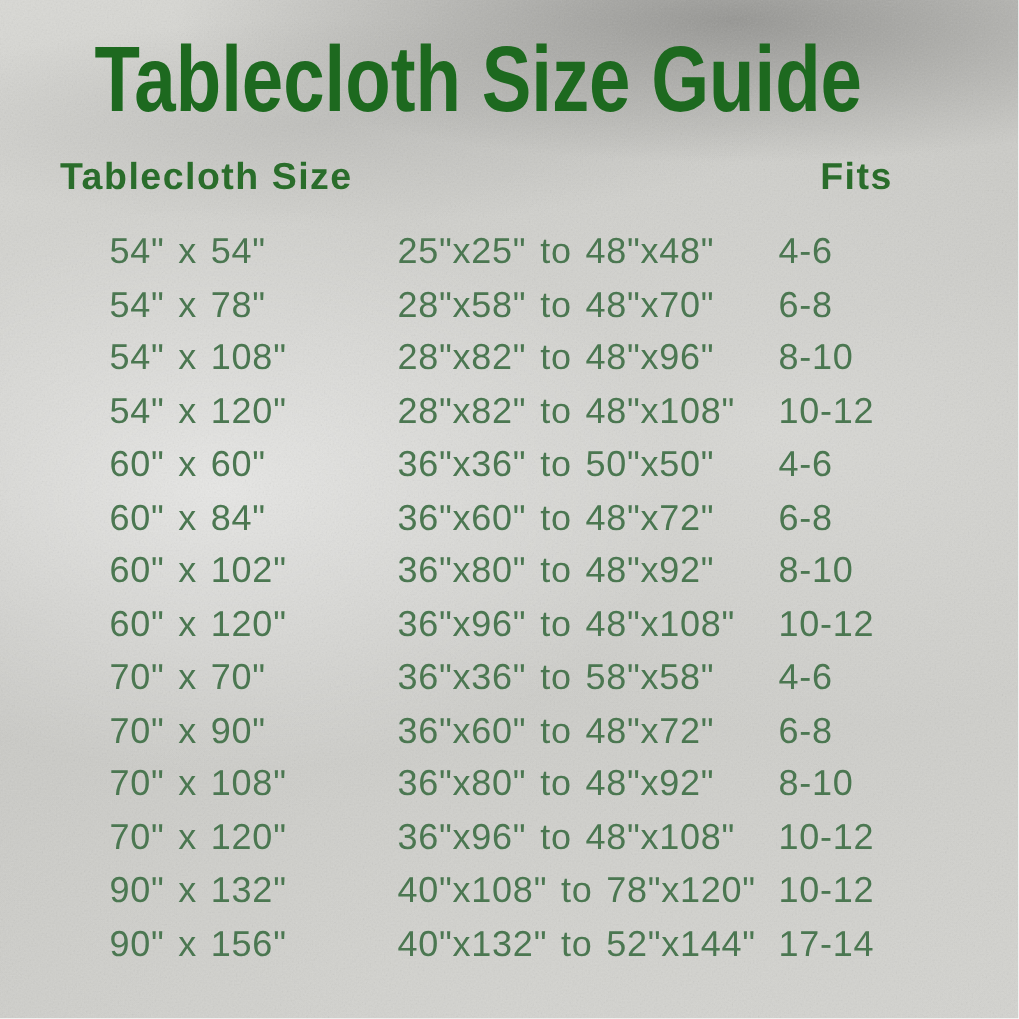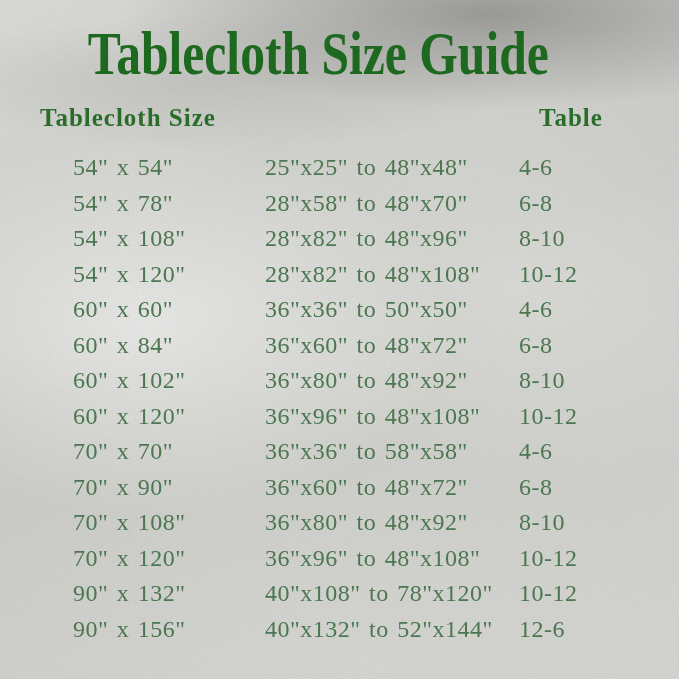--- a/index.html
+++ b/index.html
@@ -1,21 +1,21 @@
 <!DOCTYPE html>
 <html><head>
 <meta charset="utf-8">
 <style>
   html, body { margin: 0; padding: 0; }
   .canvas {
     position: relative;
     width: 679px;
     height: 679px;
     overflow: hidden;
-    font-family: Liberation Serif, serif;
+    font-family: Liberation Sans, sans-serif;
     background:
       radial-gradient(55% 14% at 72% 2%, rgba(100,100,98,0.55), rgba(100,100,98,0) 100%),
       radial-gradient(45% 10% at 32% 12%, rgba(145,145,143,0.30), rgba(145,145,143,0) 100%),
       radial-gradient(45% 28% at 22% 48%, rgba(255,255,255,0.55), rgba(255,255,255,0) 100%),
       radial-gradient(50% 30% at 76% 42%, rgba(238,238,235,0.40), rgba(238,238,235,0) 100%),
       radial-gradient(60% 35% at 50% 100%, rgba(214,214,210,0.55), rgba(214,214,210,0) 100%),
       linear-gradient(160deg, #d9d9d5 0%, #c9c9c5 45%, #d3d3cf 100%);
   }
   .grain {
     position: absolute;
@@ -92,21 +92,21 @@
   </svg>
 
   <div class="content">
 
     <div class="title-wrap">
       <span class="title" style="color: rgb(29, 105, 31);">Tablecloth Size Guide</span>
     </div>
 
     <div class="header-row" style="color: rgb(42, 109, 43);">
       <span class="h1">Tablecloth Size</span>
-      <span class="h3">Table</span>
+      <span class="h3">Fits</span>
     </div>
 
     <div class="table" style="color: rgb(75, 119, 81);">
         <div class="row">
           <span class="c1">54" x 54"</span>
           <span class="c2">25"x25" to 48"x48"</span>
           <span class="c3">4-6</span>
         </div>
         <div class="row">
           <span class="c1">54" x 78"</span>
@@ -164,18 +164,18 @@
           <span class="c3">10-12</span>
         </div>
         <div class="row">
           <span class="c1">90" x 132"</span>
           <span class="c2">40"x108" to 78"x120"</span>
           <span class="c3">10-12</span>
         </div>
         <div class="row">
           <span class="c1">90" x 156"</span>
           <span class="c2">40"x132" to 52"x144"</span>
-          <span class="c3">12-6</span>
+          <span class="c3">17-14</span>
         </div>
       </div>
 
   </div>
 </div>
 
 </body></html>

